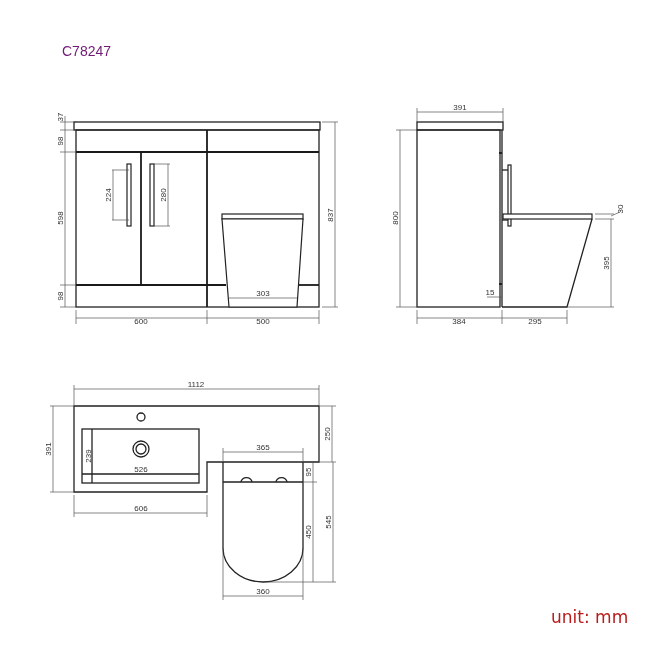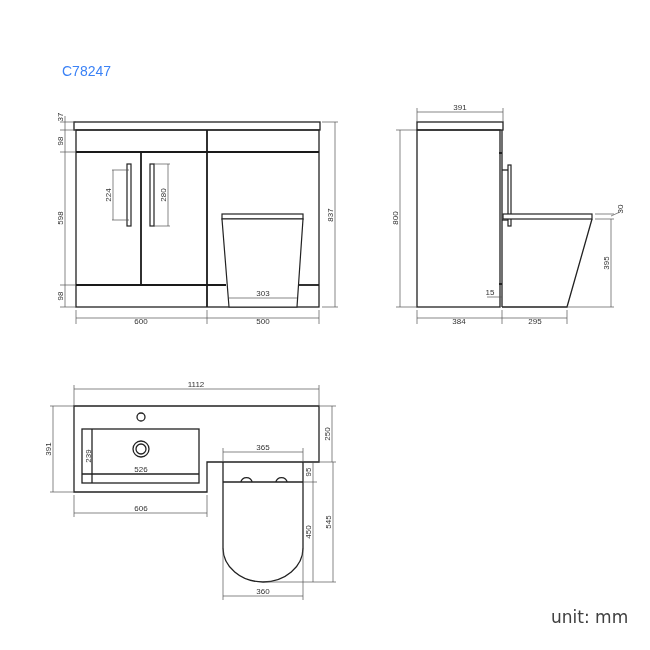--- a/index.html
+++ b/index.html
@@ -1,19 +1,19 @@
 <!DOCTYPE html>
 <html><head>
   <meta charset="utf-8">
   <style>
     html, body { margin: 0; padding: 0; background: #ffffff; }
     body { width: 650px; height: 650px; position: relative; overflow: hidden; font-family: "Liberation Sans", sans-serif; }
     #drawing { position: absolute; left: 0; top: 0; width: 650px; height: 650px; }
-    .title { position: absolute; left: 62px; top: 43px; font-size: 14px; color: #3b82f6; font-family: "Liberation Sans", sans-serif; margin-top: 20px; }
-    .unit { position: absolute; left: 551px; top: 607px; font-size: 17px; color: #404040; font-family: "DejaVu Sans", sans-serif; }
+    .title { position: absolute; left: 62px; top: 43px; font-size: 14px; color: #701a75; font-family: "Liberation Sans", sans-serif; }
+    .unit { position: absolute; left: 551px; top: 607px; font-size: 17px; color: #b91c1c; font-family: "DejaVu Sans", sans-serif; }
     svg text { font-family: "Liberation Sans", sans-serif; font-size: 8px; fill: #333; }
     .ln { stroke: #222; stroke-width: 1.3; fill: none; }
     .thick { stroke: #1a1a1a; stroke-width: 1.8; fill: none; }
     .dim { stroke: #555; stroke-width: 0.7; fill: none; }
     .fillw { fill: #fff; stroke: #222; stroke-width: 1.2; }
   </style>
 </head>
 <body>
 
 <div class="title">C78247</div>

